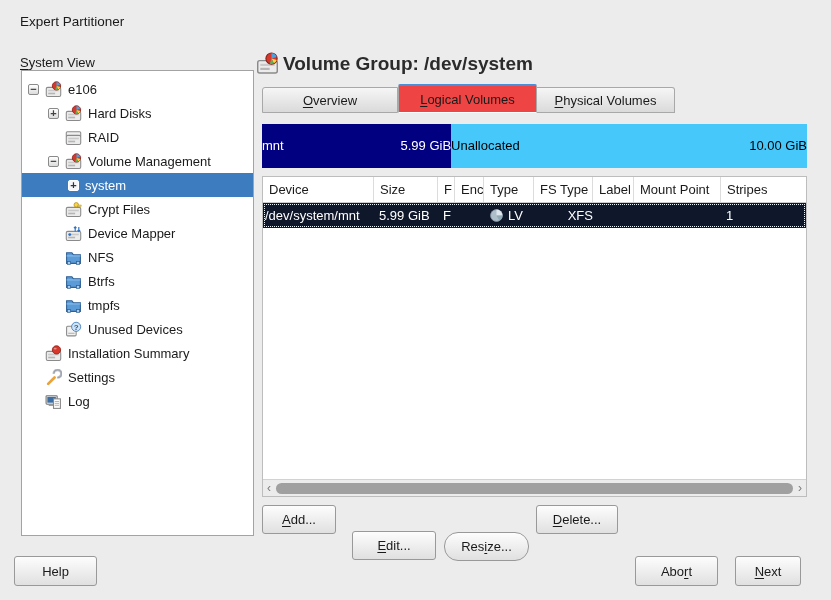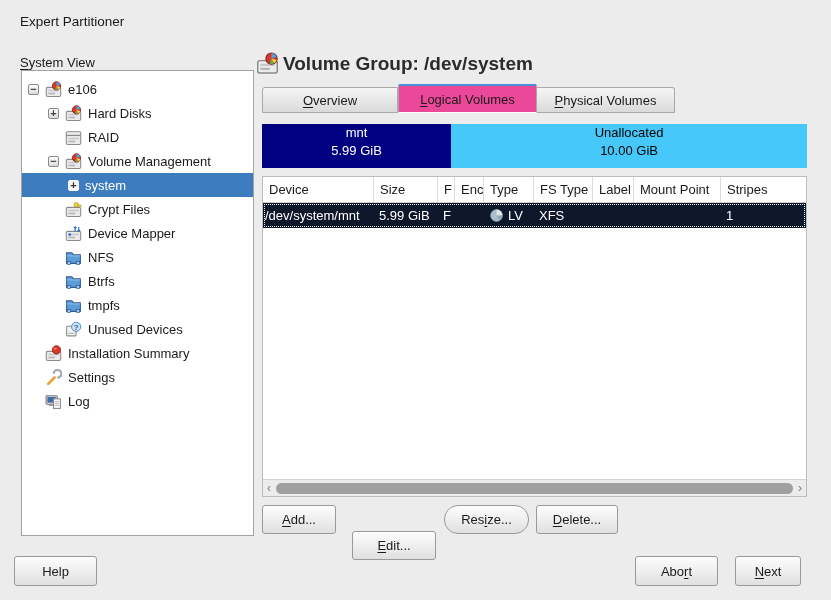--- a/index.html
+++ b/index.html
@@ -31,26 +31,26 @@
   #main-title-icon{position:absolute;left:256px;top:52px;width:23px;height:23px;}
   #main-title-icon svg{width:23px;height:23px;}
   #main-title{position:absolute;left:283px;top:53px;font-size:19px;font-weight:bold;color:#2b2b2b;}
 
   
   #tabs{position:absolute;left:262px;top:84px;height:29px;display:flex;align-items:flex-end;}
   .tab{height:26px;box-sizing:border-box;border:1px solid #a8a8a8;border-left-width:0;
     background:linear-gradient(#f6f6f6,#dadada);display:flex;align-items:center;justify-content:center;}
   .tab:first-child{border-left-width:1px;border-top-left-radius:3px;}
   .tab:last-child{border-top-right-radius:3px;}
-  .tab.active{height:29px;background:#ec4899;border-top:2px solid #4a90d9;border-left-width:1px;
+  .tab.active{height:29px;background:#ef4444;border-top:2px solid #4a90d9;border-left-width:1px;
     border-bottom:1px solid #ffffff;border-top-left-radius:2px;border-top-right-radius:2px;}
 
   
   #usage-bar{position:absolute;left:262px;top:124px;width:545px;height:44px;display:flex;}
-  .seg{display:flex;flex-direction:column;align-items:center;justify-content:flex-start;
+  .seg{display:flex;flex-direction:row;align-items:center;justify-content:space-between;
     line-height:18px;height:100%;box-sizing:border-box;}
 
   
   #table-frame{position:absolute;left:262px;top:176px;width:545px;height:321px;
     background:#ffffff;border:1px solid #bdbdbd;box-sizing:border-box;}
   #thead{display:flex;height:25px;border-bottom:1px solid #cccccc;background:#ffffff;}
   .th{display:flex;align-items:center;box-sizing:border-box;padding-left:6px;
     border-right:1px solid #dcdcdc;color:#1a1a1a;overflow:hidden;}
   .th:last-child{border-right:none;}
   #tbody{position:relative;}
@@ -336,21 +336,21 @@
         <div class="td" style="width: 50px;">
           <span class="icon-16">
             <svg viewBox="0 0 16 16">
               <circle cx="8" cy="8" r="6.3" fill="#aebfca" stroke="#7e94a2"></circle>
               <path d="M8 8 L8 1.7 A6.3 6.3 0 0 1 14.3 8 z" fill="#dde6ec"></path>
               <path d="M8 8 L14.3 8 A6.3 6.3 0 0 1 11 13.4 z" fill="#91a8b6"></path>
             </svg>
           </span>
           <span>LV</span>
         </div>
-        <div class="td" style="width: 59px;">
+        <div class="td" style="width: 59px; justify-content: flex-end;">
           <span>XFS</span>
         </div>
         <div class="td" style="width: 41px;">
           <span></span>
         </div>
         <div class="td" style="width: 87px;">
           <span></span>
         </div>
         <div class="td" style="width: 85px;">
           <span>1</span>
@@ -364,21 +364,21 @@
   </div>
 </div>
 
 <div id="action-buttons">
     <button class="btn" style="left: 262px; top: 505px; width: 74px;">
       <span><span class="accel">A</span>dd...</span>
     </button>
     <button class="btn" style="left: 352px; top: 531px; width: 84px;">
       <span><span class="accel">E</span>dit...</span>
     </button>
-    <button class="btn" style="left: 444px; top: 505px; width: 85px; border-radius: 14px;">
+    <button class="btn" style="left: 444px; top: 532px; width: 85px; border-radius: 14px;">
       <span>Res<span class="accel">i</span>ze...</span>
     </button>
     <button class="btn" style="left: 536px; top: 505px; width: 82px;">
       <span><span class="accel">D</span>elete...</span>
     </button>
   </div>
 <div id="footer-buttons">
     <button class="btn btn-lg" style="left: 14px; top: 556px; width: 83px;">
       <span>Help</span>
     </button>

